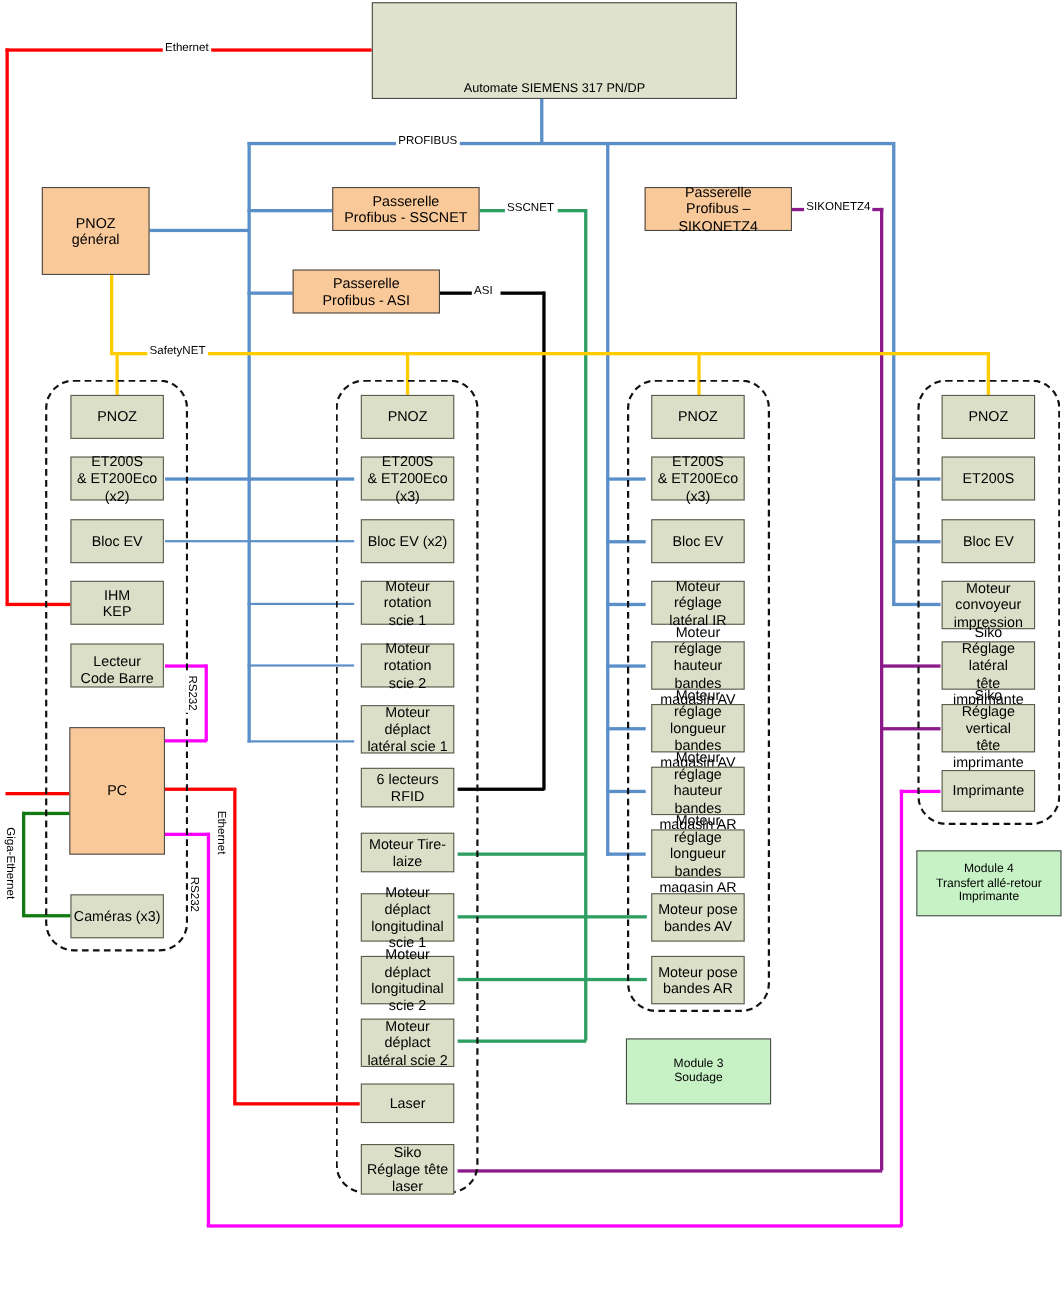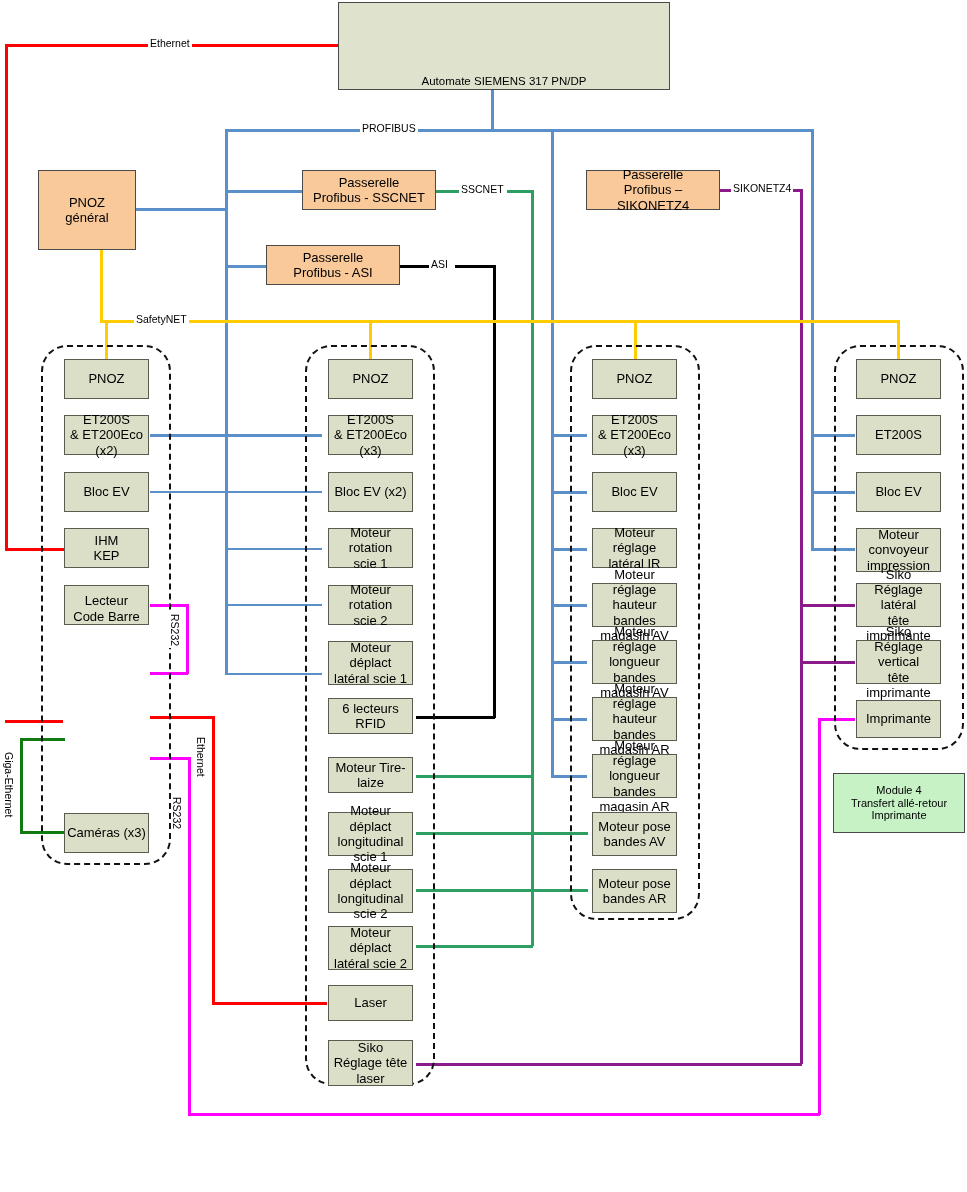--- a/index.html
+++ b/index.html
@@ -153,20 +153,23 @@
     </div>
   <div class="box dev" style="left:64px;top:472px;width:85px;height:40px;">
     <span>Bloc EV</span>
     </div>
   <div class="box dev" style="left:64px;top:528px;width:85px;height:40px;">
     <span>IHM<br>KEP</span>
     </div>
   <div class="box dev" style="left:64px;top:585px;width:85px;height:40px;align-items:flex-end;">
     <span>Lecteur<br>Code Barre</span>
     </div>
+  <div class="box orange" style="left:63px;top:661px;width:87px;height:116px;">
+    <span>PC</span>
+    </div>
   <div class="box dev" style="left:64px;top:813px;width:85px;height:40px;">
     <span>Caméras (x3)</span>
     </div>
 
   <div class="box dev" style="left:328px;top:359px;width:85px;height:40px;">
     <span>PNOZ</span>
     </div>
   <div class="box dev" style="left:328px;top:415px;width:85px;height:40px;">
     <span>ET200S<br>&amp; ET200Eco (x3)</span>
     </div>
@@ -250,20 +253,23 @@
   <div class="box dev" style="left:856px;top:583px;width:85px;height:44px;">
     <span>Siko<br>Réglage latéral<br>tête imprimante</span>
     </div>
   <div class="box dev" style="left:856px;top:640px;width:85px;height:44px;">
     <span>Siko<br>Réglage vertical<br>tête imprimante</span>
     </div>
   <div class="box dev" style="left:856px;top:700px;width:85px;height:38px;">
     <span>Imprimante</span>
     </div>
 
+  <div class="box green" style="left:569px;top:944px;width:132px;height:60px;">
+    <span>Module 3<br>Soudage</span>
+    </div>
   <div class="box green" style="left:833px;top:773px;width:132px;height:60px;">
     <span>Module 4<br>Transfert allé-retour<br>Imprimante</span>
     </div>
 
   <div class="lbl" style="left:148px;top:38px;">Ethernet</div>
   <div class="lbl" style="left:360px;top:123px;">PROFIBUS</div>
   <div class="lbl" style="left:459px;top:184px;">SSCNET</div>
   <div class="lbl" style="left:429px;top:259px;">ASI</div>
   <div class="lbl" style="left:731px;top:183px;">SIKONETZ4</div>
   <div class="lbl" style="left:134px;top:314px;">SafetyNET</div>

